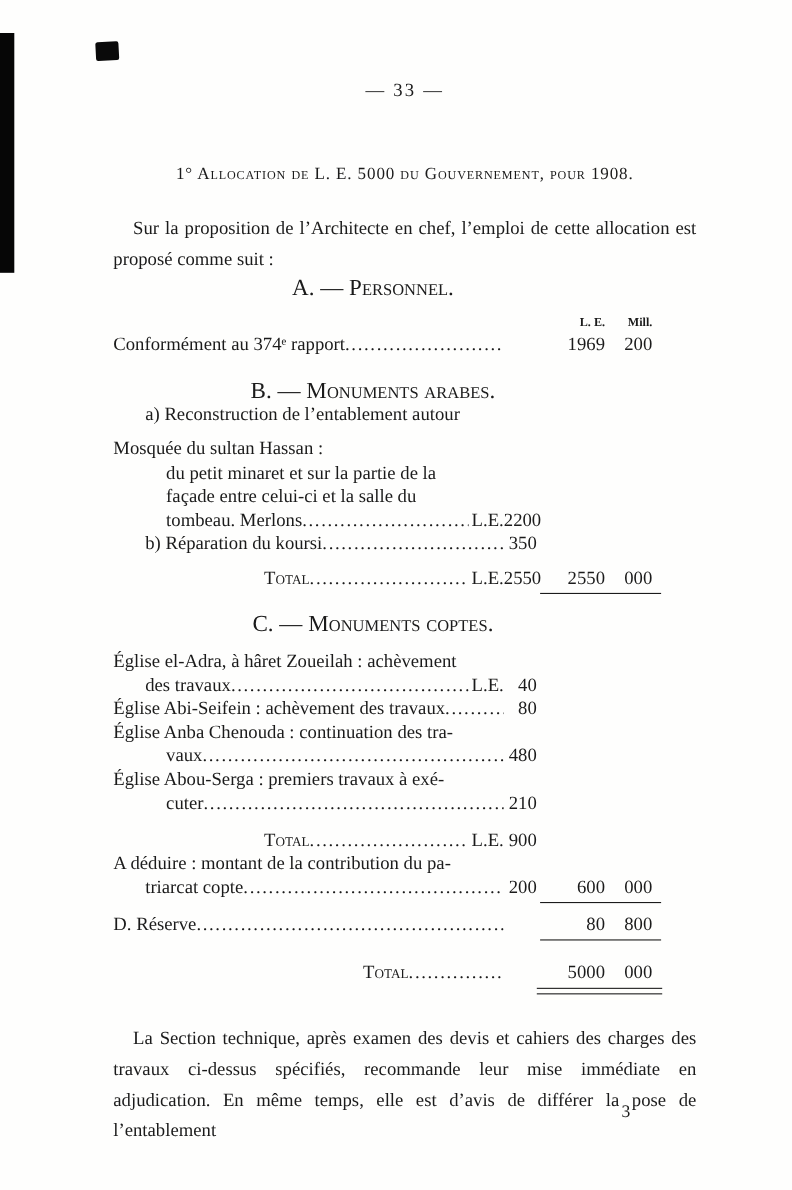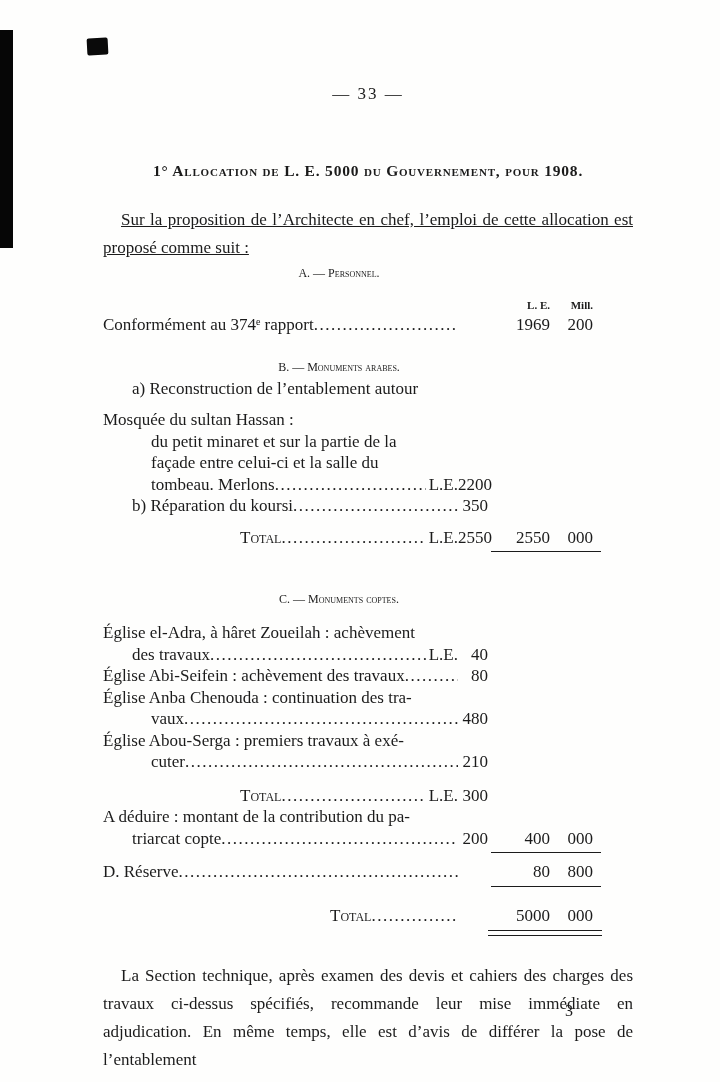--- a/index.html
+++ b/index.html
@@ -11,49 +11,49 @@
     font-family:"Liberation Serif","DejaVu Serif",serif;
     color:#1b1b1b;
     overflow:hidden;
     margin:0 auto;
   }
   
   .scan-bar{position:absolute;left:0;top:30px;width:13px;height:218px;background:#060606;}
   .scan-blob{position:absolute;left:87px;top:38px;width:21px;height:17px;background:#0a0a0a;border-radius:2px;transform:rotate(-3deg);}
 
   .content{
-    position:absolute;left:103px;top:12px;width:530px;
+    position:absolute;left:103px;top:0;width:530px;
     padding-top:72px;
     font-size:17px;
   }
   .pageno{ text-align:center; line-height:20px; letter-spacing:2px; }
   .title{
     margin-top:56px; line-height:22px;
     text-align:center;
     font-variant:small-caps;
-    font-weight:bold;
+    font-weight:normal;
     font-size:15.5px;
     letter-spacing:0.8px;
   }
   .para{ line-height:28px; text-align:justify; text-indent:18px; }
-  .intro{ margin-top:24px;text-decoration:underline; }
+  .intro{ margin-top:24px; }
   .closing{ margin-top:26px; }
 
   .sec-head{
     text-align:center;
     font-variant:small-caps;
-    font-size:12px;
+    font-size:21px;
     line-height:22px;
     padding-right:58px; 
     box-sizing:border-box;
     width:100%;
   }
   .hA{margin-top:0;}
   .hB{margin-top:20px;}
-  .hC{margin-top:36px;}
+  .hC{margin-top:16px;}
 
   
   .trow{display:flex;align-items:baseline;line-height:21.5px;}
   .desc{
     display:flex;align-items:baseline;
     width:355px;min-width:355px;max-width:355px;
     overflow:hidden;white-space:nowrap;
     box-sizing:border-box;
   }
   .lbl{flex:none;text-align:center;}
@@ -229,37 +229,37 @@
       <span class="amt le"></span>
       <span class="amt mill"></span>
     </div>
 
     <div class="trow mt12">
       <span class="desc tind">
         <span class="lbl sc">Total</span>
         <span class="dots">..............................................................................................................</span>
         <span class="cur">L.E.</span>
       </span>
-      <span class="amt inner">300</span>
+      <span class="amt inner">900</span>
       <span class="amt le"></span>
       <span class="amt mill"></span>
     </div>
 
     <div class="trow">
       <span class="desc">
         <span class="lbl">A déduire : montant de la contribution du pa-</span>
       </span>
     </div>
     <div class="trow">
       <span class="desc ind1">
         <span class="lbl">triarcat copte</span>
         <span class="dots">..............................................................................................................</span>
       </span>
       <span class="amt inner">200</span>
-      <span class="amt le">400</span>
+      <span class="amt le">600</span>
       <span class="amt mill">000</span>
     </div>
     <div class="rule"></div>
 
     <div class="trow mt8">
       <span class="desc">
         <span class="lbl">D. Réserve</span>
         <span class="dots">..............................................................................................................</span>
       </span>
       <span class="amt inner"></span>

